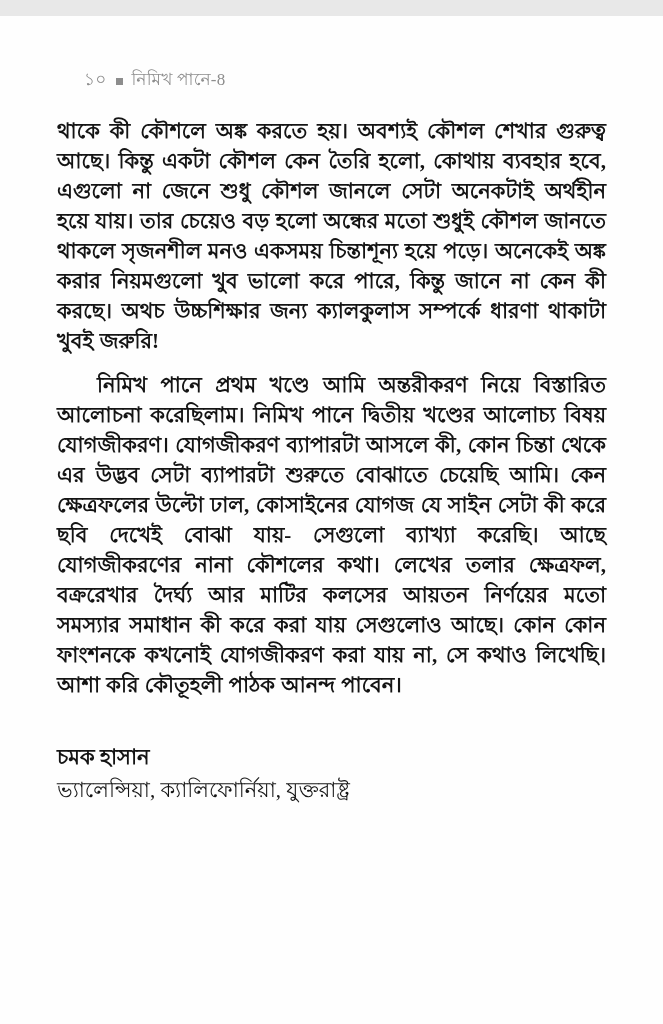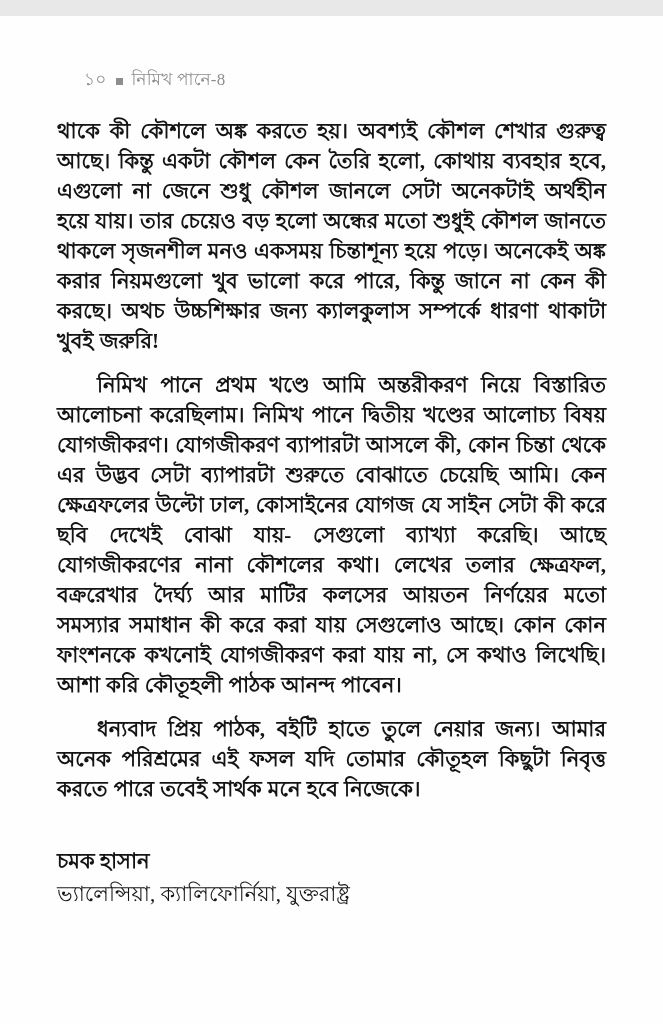--- a/index.html
+++ b/index.html
@@ -84,21 +84,20 @@
     <span>নিমিখ পানে-8</span>
   </div>
 
   <div class="content">
 
     <p class="body-para">থাকে কী কৌশলে অঙ্ক করতে হয়। অবশ্যই কৌশল শেখার গুরুত্ব আছে। কিন্তু একটা কৌশল কেন তৈরি হলো, কোথায় ব্যবহার হবে, এগুলো না জেনে শুধু কৌশল জানলে সেটা অনেকটাই অর্থহীন হয়ে যায়। তার চেয়েও বড় হলো অন্ধের মতো শুধুই কৌশল জানতে থাকলে সৃজনশীল মনও একসময় চিন্তাশূন্য হয়ে পড়ে। অনেকেই অঙ্ক করার নিয়মগুলো খুব ভালো করে পারে, কিন্তু জানে না কেন কী করছে। অথচ উচ্চশিক্ষার জন্য ক্যালকুলাস সম্পর্কে ধারণা থাকাটা খুবই জরুরি!</p>
 
     <p class="body-para indented">নিমিখ পানে প্রথম খণ্ডে আমি অন্তরীকরণ নিয়ে বিস্তারিত আলোচনা করেছিলাম। নিমিখ পানে দ্বিতীয় খণ্ডের আলোচ্য বিষয় যোগজীকরণ। যোগজীকরণ ব্যাপারটা আসলে কী, কোন চিন্তা থেকে এর উদ্ভব সেটা ব্যাপারটা শুরুতে বোঝাতে চেয়েছি আমি। কেন ক্ষেত্রফলের উল্টো ঢাল, কোসাইনের যোগজ যে সাইন সেটা কী করে ছবি দেখেই বোঝা যায়- সেগুলো ব্যাখ্যা করেছি। আছে যোগজীকরণের নানা কৌশলের কথা। লেখের তলার ক্ষেত্রফল, বক্ররেখার দৈর্ঘ্য আর মাটির কলসের আয়তন নির্ণয়ের মতো সমস্যার সমাধান কী করে করা যায় সেগুলোও আছে। কোন কোন ফাংশনকে কখনোই যোগজীকরণ করা যায় না, সে কথাও লিখেছি। আশা করি কৌতূহলী পাঠক আনন্দ পাবেন।</p>
 
 
-    <p class="body-para indented">ধন্যবাদ প্রিয় পাঠক, বইটি হাতে তুলে নেয়ার জন্য। আমার অনেক পরিশ্রমের এই ফসল যদি তোমার কৌতূহল কিছুটা নিবৃত্ত করতে পারে তবেই সার্থক মনে হবে নিজেকে।</p>
 
     <div class="signature">
       <div class="sig-name">চমক হাসান</div>
       <div>ভ্যালেন্সিয়া, ক্যালিফোর্নিয়া, যুক্তরাষ্ট্র</div>
 
     </div>
 
   </div>
 
 </div>

